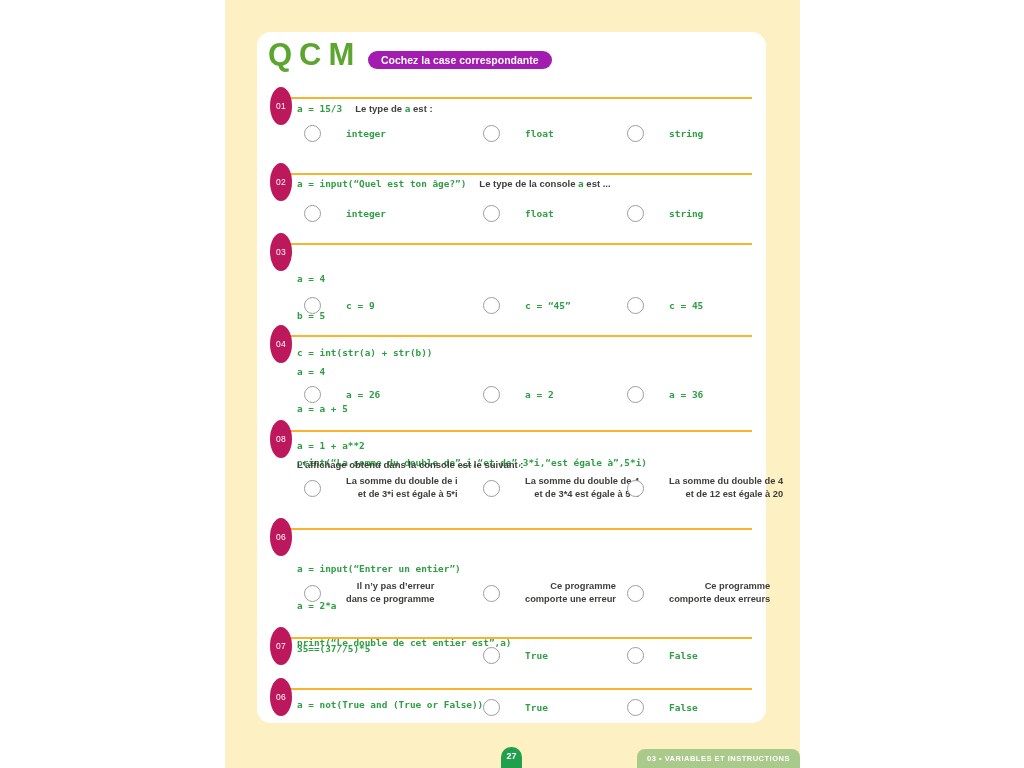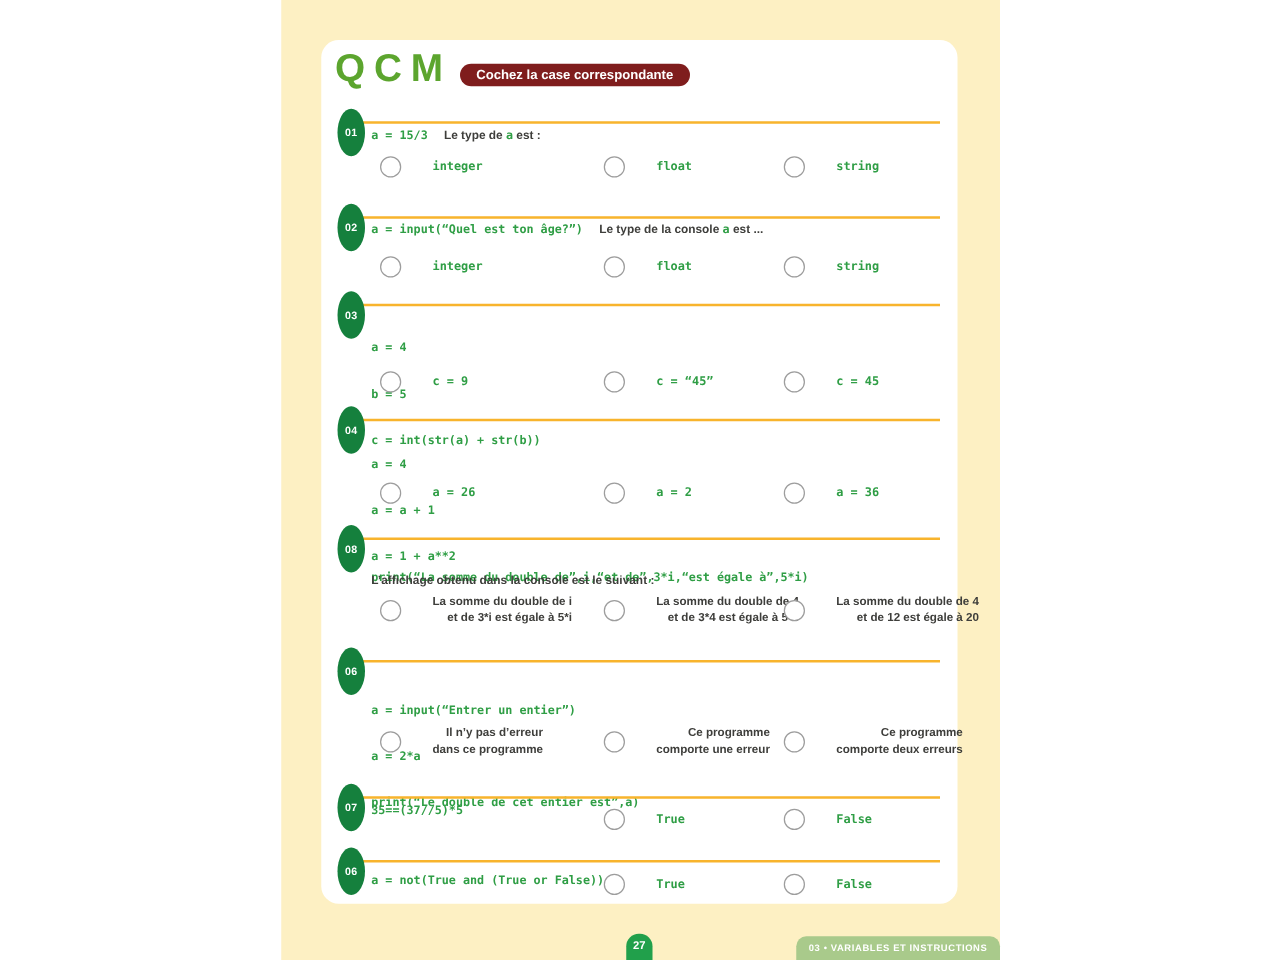--- a/index.html
+++ b/index.html
@@ -17,29 +17,29 @@
     background:#ffffff;border-radius:14px;
   }
   
   .title{
     position:absolute;left:11px;top:6px;
     font-size:31px;font-weight:800;letter-spacing:7px;color:#5ca52e;
     line-height:34px;
   }
   .pill{
     position:absolute;left:111px;top:19px;height:18px;
-    background:#7f1d1d;border-radius:10px;
+    background:#a21caf;border-radius:10px;
     color:#ffffff;font-size:10.5px;font-weight:700;
     display:flex;align-items:center;padding:0 13px;white-space:nowrap;
   }
   
   .question{position:absolute;left:0;width:100%;}
   .qbadge{
     position:absolute;left:13px;top:0;width:22px;height:38px;border-radius:50%;
-    background:#15803d;color:#ffffff;font-size:8.5px;font-weight:700;letter-spacing:.3px;
+    background:#be185d;color:#ffffff;font-size:8.5px;font-weight:400;letter-spacing:.3px;
     display:flex;align-items:center;justify-content:center;z-index:2;
   }
   .qline{position:absolute;left:24px;right:14px;top:10px;height:2px;background:#f8b42c;}
   .code{
     position:absolute;left:40px;
     font-family:"DejaVu Sans Mono", monospace;
     font-size:9.4px;font-weight:700;color:#2f9e45;
     line-height:12.4px;white-space:pre;
   }
   .row{position:absolute;left:40px;display:flex;align-items:baseline;gap:13px;white-space:pre;}
@@ -149,21 +149,21 @@
       <span class="radio"></span>
       <span class="olabel-mono">c = 45</span>
     </div>
   </section>
 
   <section class="question" style="top:293px">
     <div class="qbadge">04</div>
     <div class="qline"></div>
     <div class="code" style="top:16px">
       <div>a = 4</div>
-      <div>a = a + 1</div>
+      <div>a = a + 5</div>
       <div>a = 1 + a**2</div>
     </div>
     <div class="opt c1" style="top:61px">
       <span class="radio"></span>
       <span class="olabel-mono">a = 26</span>
     </div>
     <div class="opt c2" style="top:61px">
       <span class="radio"></span>
       <span class="olabel-mono">a = 2</span>
     </div>

